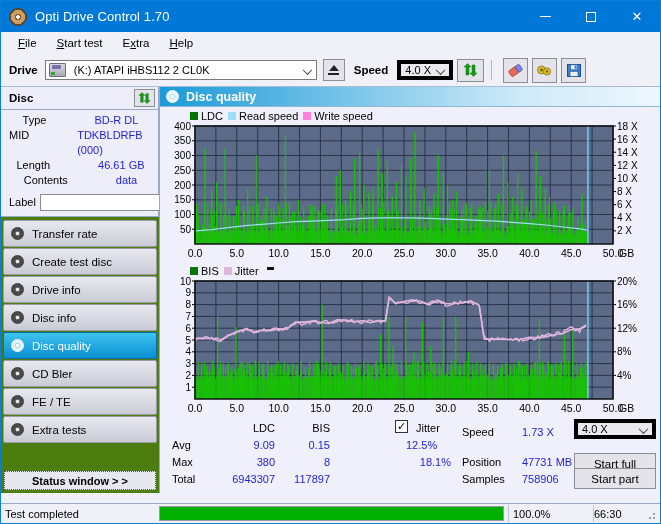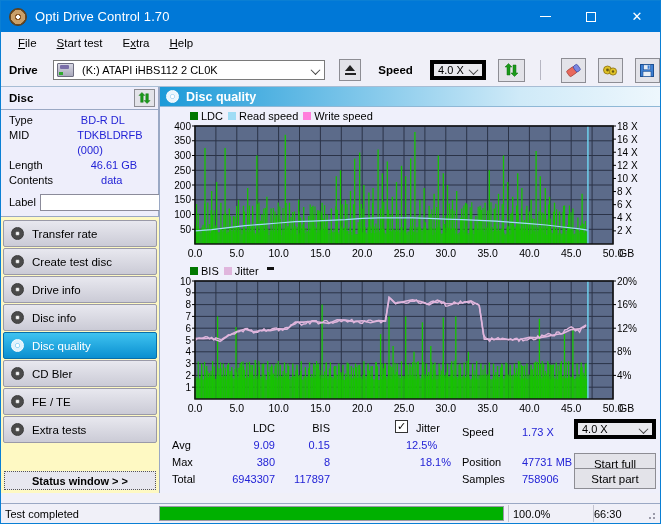--- a/index.html
+++ b/index.html
@@ -42,21 +42,21 @@
     padding-left:8px;gap:2px;border-bottom:0px;
   }
   .menuitem{
     padding:3px 9px;font-size:11.5px;color:#000;
   }
   .menuitem u{text-decoration:underline;}
 
   
   .toolbar{
     height:32px;background:#f0f0f8;display:flex;align-items:center;
-    padding-left:8px;border-bottom:1px solid #a8bdd4;justify-content:space-between;
+    padding-left:8px;border-bottom:1px solid #a8bdd4;
   }
   .tb-label{font-size:11.5px;font-weight:bold;color:#000;margin-right:7px;}
   .combo{
     height:20px;background:#fff;border:1px solid #7a7a7a;
     display:flex;align-items:center;box-sizing:border-box;
     font-size:11px;color:#000;position:relative;
   }
   .combo.flat{background:#e9e9ee;border:4px solid #000000;}
   .combo .cb-text{padding-left:4px;white-space:nowrap;overflow:hidden;}
   .combo .cb-arrow{
@@ -86,29 +86,29 @@
   .eject-btn{width:22px;height:22px;margin-left:2px;}
   .eject-tri{width:0;height:0;border-left:5px solid transparent;border-right:5px solid transparent;border-bottom:6px solid #222;}
   .eject-bar{width:11px;height:2px;background:#222;margin-top:2px;}
   .speed-combo{width:56px;margin-left:6px;}
   .tbsep{width:1px;height:20px;background:#b6b6c2;margin:0 7px;}
 
   
   .body{display:flex;height:406px;}
 
   
-  .leftcol{width:158px;flex:none;display:flex;flex-direction:column;background:#fef9c3;}
+  .leftcol{width:158px;flex:none;display:flex;flex-direction:column;background:#4d7c0f;}
   .disc-box{border:1px solid #9aa8c4;border-top:none;border-left:none;background:#eeeefb;}
   .disc-hdr{
     height:22px;display:flex;align-items:center;justify-content:space-between;
     padding:0 3px 0 8px;border-bottom:1px solid #9aa8c4;background:#eeeefb;
   }
   .disc-hdr b{font-size:11.5px;}
   .disc-rows{padding:3px 6px 4px 8px;}
-  .drow{display:flex;justify-content:flex-start;font-size:11px;line-height:15px;gap:48px;}
+  .drow{display:flex;justify-content:center;font-size:11px;line-height:15px;gap:48px;}
   .drow .k{color:#000;}
   .drow .v{color:#2323d6;}
   .labelrow{display:flex;align-items:center;margin-top:4px;gap:4px;}
   .labelrow .k{font-size:11px;width:38px;}
   .label-input{
     flex:1;height:17px;background:#fff;border:1px solid #8b8b9a;box-sizing:border-box;
     font-family:"Liberation Sans",sans-serif;font-size:11px;padding:0 2px;
   }
   .cd-btn{
     width:21px;height:20px;background:#e3e3e9;border:1px solid #8d8d94;

